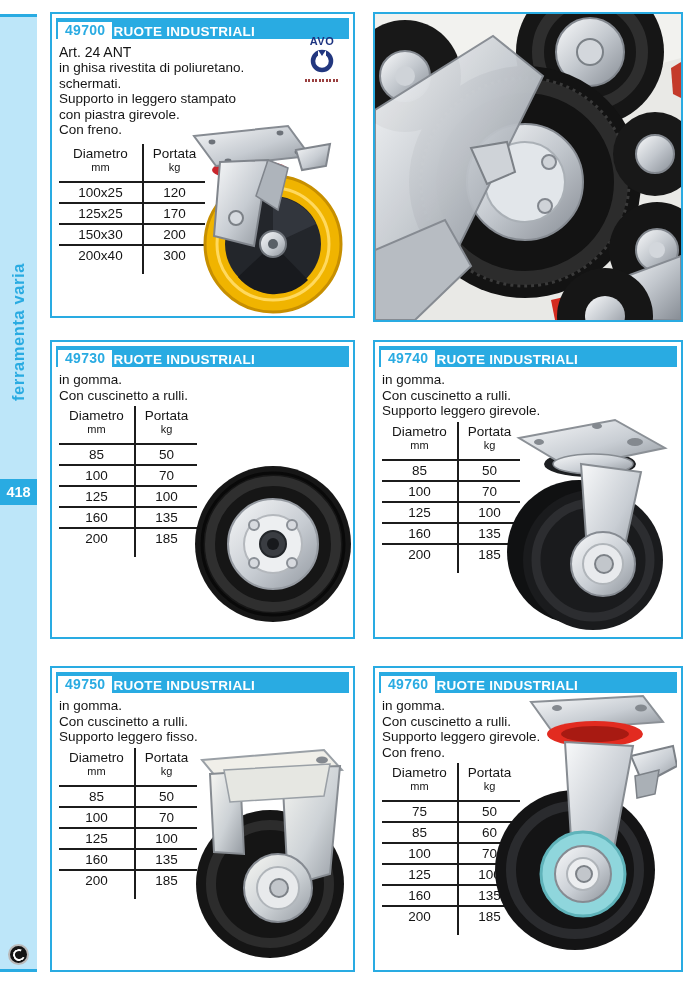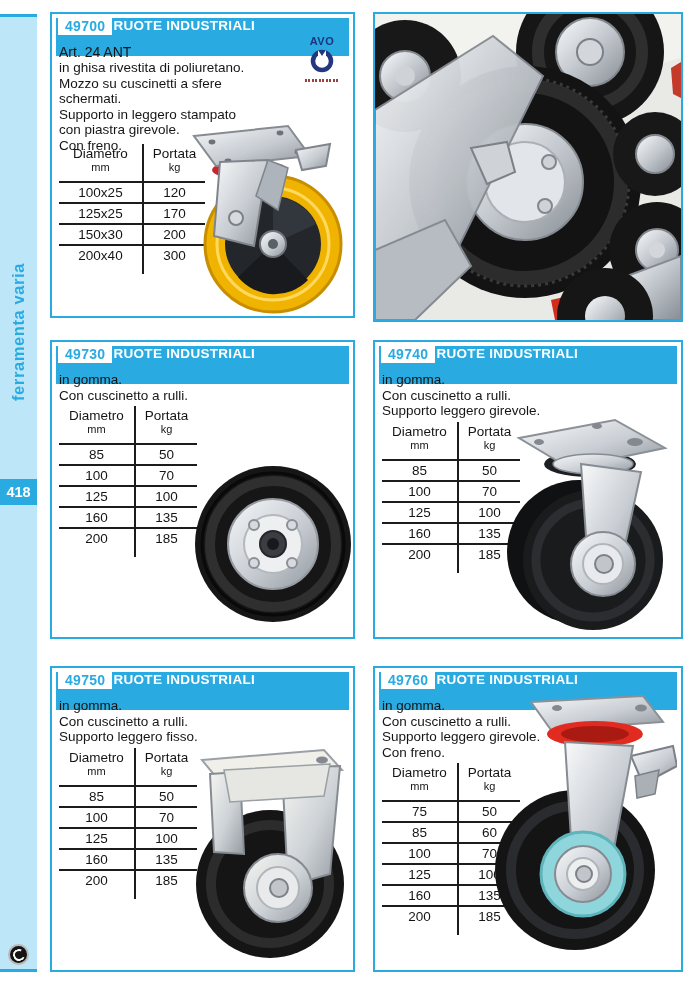--- a/index.html
+++ b/index.html
@@ -19,21 +19,21 @@
   .vlabel span{writing-mode:vertical-rl;transform:rotate(180deg);color:var(--cyan);
     font-weight:bold;font-size:16.5px;letter-spacing:.6px;white-space:nowrap}
   .badge{position:absolute;left:0;top:462px;width:37px;height:26px;background:var(--cyan);
     color:#fff;font-weight:bold;font-size:14.5px;display:flex;align-items:center;justify-content:center}
   .corner{position:absolute;left:8px;top:944px;width:21px;height:21px;border-radius:50%;
     background:#141414;border:2px solid #b9b9b9;box-sizing:border-box;display:flex;align-items:center;justify-content:center}
   .corner i{display:block;width:8px;height:8px;border:2.5px solid #fff;border-right-color:transparent;
     border-radius:50%;transform:rotate(-20deg)}
   
   .panel{position:absolute;background:#fff;border:2px solid var(--cyan);box-sizing:border-box}
-  .bar{position:absolute;left:4px;right:4px;top:4px;height:38px;background:var(--cyan);display:flex;align-items:flex-start}
+  .bar{position:absolute;left:4px;right:4px;top:4px;height:21px;background:var(--cyan);display:flex;align-items:flex-end}
   .code{background:#fff;color:var(--cyan);font-weight:bold;font-size:14px;line-height:17px;
     padding:0 7px;margin-left:2px;letter-spacing:.3px}
   .bar-title{color:#fff;font-weight:bold;font-size:13.5px;margin-left:1px;letter-spacing:.3px}
   .desc{position:absolute;left:7px;top:30px;font-size:13.5px;line-height:15.5px}
   .art{font-weight:normal;font-size:14px;line-height:16px}
   
   .table-wrap{position:absolute;display:inline-block}
   .table-wrap::after{content:"";position:absolute;left:var(--c1);top:100%;width:2px;height:9px;
     background:#1c1c1c;transform:translateX(-1px)}
   table.spec{border-collapse:collapse;table-layout:fixed}
@@ -77,21 +77,20 @@
       <path d="M9 3 L13 9 L17 3 Z" fill="#22377f"></path>
       <rect x="10.5" y="12" width="2" height="5" fill="#fff"></rect>
       <rect x="13.5" y="12" width="2" height="5" fill="#fff"></rect>
     </svg>
     <div class="avo-line"></div>
   </div>
   <div class="desc">
     <div class="art">Art. 24 ANT</div>
     <div>
         <div class="dline">in ghisa rivestita di poliuretano.</div>
-        <div class="dline">Mozzo su cuscinetti a sfere</div>
         <div class="dline">schermati.</div>
         <div class="dline">Supporto in leggero stampato</div>
         <div class="dline">con piastra girevole.</div>
         <div class="dline">Con freno.</div>
       </div>
   </div>
   <div class="table-wrap" style="left:7px;top:130px;--c1:84px">
     <table class="spec">
       <colgroup>
           <col style="width:84px">

